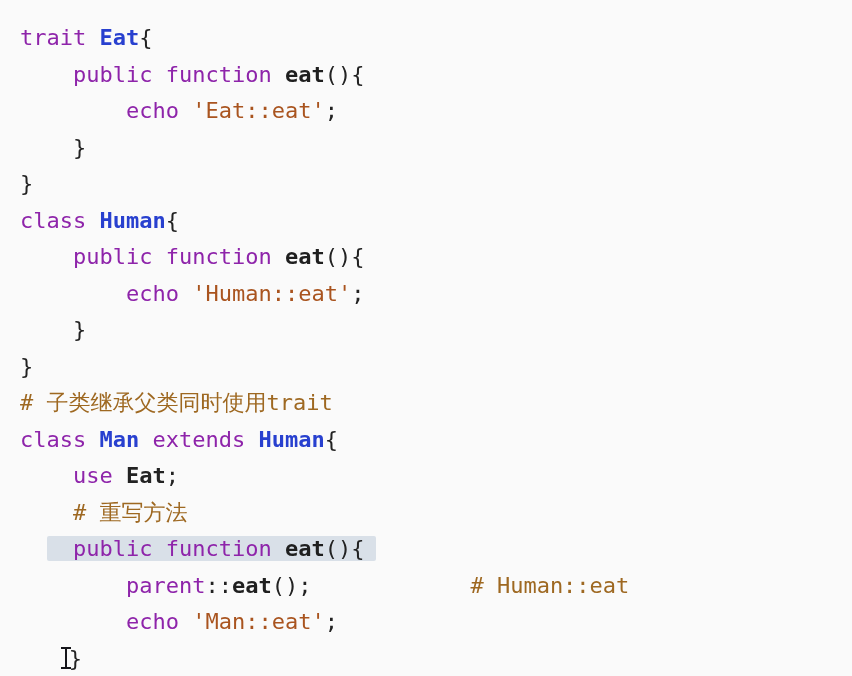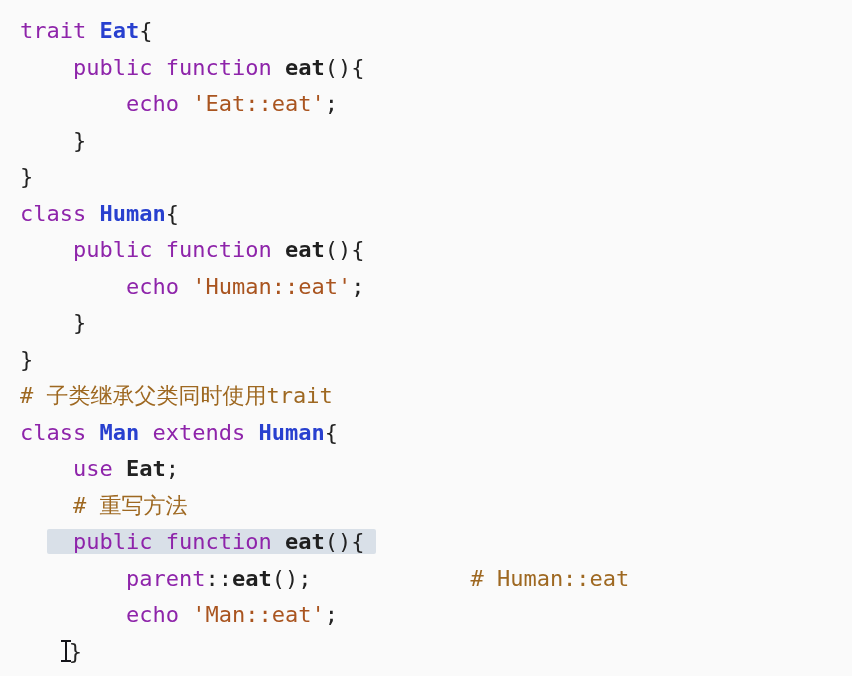--- a/index.html
+++ b/index.html
@@ -3,21 +3,21 @@
 <meta charset="utf-8">
 <style>
   *{margin:0;padding:0;box-sizing:border-box}
   html,body{width:852px;height:676px;overflow:hidden}
   body{
     background:var(--bg,#fafafa);
     font-family:"DejaVu Sans Mono","Liberation Mono",monospace;
   }
   .editor{width:100%;height:100%}
   .code{
-    padding:13px 0 0 20px;
+    padding:20px 0 0 20px;
     font-size:22px;
     line-height:36.5px;
   }
   .line{white-space:pre;height:36.5px}
   .tok-kw{color:var(--kw,#8e24aa)}
   .tok-cls{color:var(--cls,#2840cf);font-weight:bold}
   .tok-fn{color:var(--fn,#1f1f1f);font-weight:bold}
   .tok-str{color:var(--str,#a9541f)}
   .tok-cm{color:var(--cm,#9e6821)}
   .tok-pl{color:var(--pl,#222222)}

